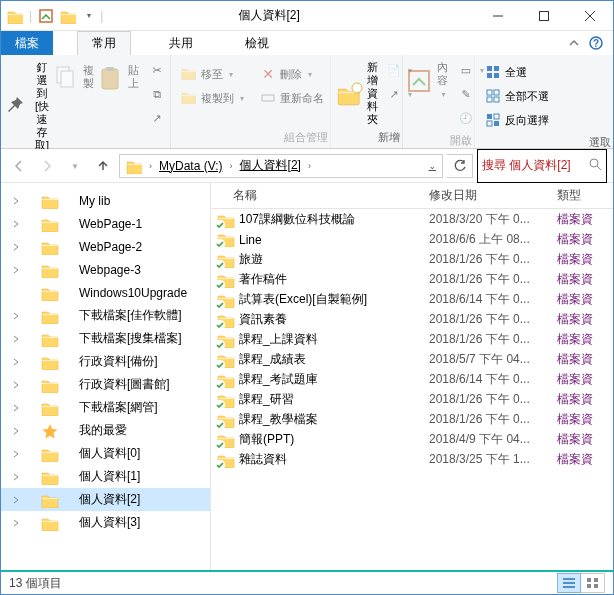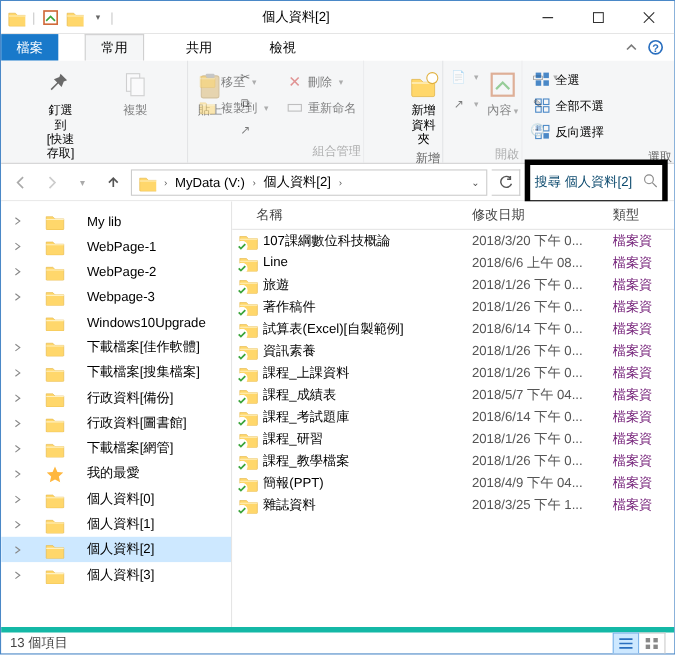--- a/index.html
+++ b/index.html
@@ -21,38 +21,38 @@
   .tab.active { background: #f5f6f7; border: 1px solid #d0d0d0; border-bottom: none; }
   .tabs-right { margin-left: auto; display: flex; align-items: center; padding-right: 8px; gap: 4px; }
   .chev-up { width: 18px; height: 18px; display: flex; align-items: center; justify-content: center; color: #7a7a7a; }
   .help-icon { width: 18px; height: 18px; display: flex; align-items: center; justify-content: center; color: #2a6fbf; font-weight: bold; }
   
   
   .ribbon { background: #f5f6f7; border-bottom: 1px solid #d0d0d0; display: flex; height: 94px; }
   .ribbon-group { border-right: 1px solid #e3e4e6; display: flex; flex-direction: column; justify-content: space-between; padding: 2px 2px 0; }
   .ribbon-group-content { display: flex; align-items: flex-start; flex: 1; }
   .ribbon-group-label { text-align: right; font-size: 11px; color: #666; padding: 2px 0 3px; }
-  .ribbon-btn-large { width: 50px; display: flex; flex-direction: column; align-items: center; padding-top: 4px; gap: 2px; margin-left: 36px; }
+  .ribbon-btn-large { width: 50px; display: flex; flex-direction: row; align-items: center; padding-top: 4px; gap: 2px; }
   .ribbon-btn-large .ico { width: 32px; height: 32px; display: flex; align-items: center; justify-content: center; }
   .ribbon-btn-large .lbl { font-size: 11px; text-align: center; line-height: 13px; }
   .ribbon-btn-small-row { display: flex; flex-direction: column; justify-content: center; gap: 2px; padding: 2px 4px; }
   .ribbon-btn-small { display: flex; align-items: center; gap: 4px; font-size: 11px; height: 22px; padding: 0 4px; white-space: nowrap; }
   .ribbon-btn-small .ico-sm { width: 16px; height: 16px; display: flex; align-items: center; justify-content: center; }
   .disabled { opacity: 0.5; }
   .dd-arrow { font-size: 8px; color: #666; margin-left: 2px; }
   
   
   .addressbar { height: 34px; display: flex; align-items: center; padding: 4px 6px; gap: 4px; background: #fff; border-bottom: 1px solid #e5e5e5; }
   .nav-btn { width: 24px; height: 24px; display: flex; align-items: center; justify-content: center; color: #999; }
   .nav-btn.enabled { color: #333; }
   .breadcrumb-box { flex: 1; height: 24px; border: 1px solid #ccc; display: flex; align-items: center; padding: 0 2px; background: #fff; }
-  .bc-seg { display: flex; align-items: center; padding: 0 4px; height: 100%; font-size: 12px; gap: 4px; }
+  .bc-seg { display: flex; align-items: center; padding: 0 4px; height: 100%; font-size: 12px; gap: 4px; text-decoration: underline; }
   .bc-chev { font-size: 9px; color: #555; padding: 0 3px; }
   .refresh-box { width: 26px; height: 24px; border: 1px solid #ccc; border-left: none; display: flex; align-items: center; justify-content: center; }
-  .search-box { width: 130px; height: 24px; border: 5px solid #000000; display: flex; align-items: center; padding: 16px 4px; color: #0c4a6e; font-size: 12px; gap: 4px; }
+  .search-box { width: 130px; height: 24px; border: 1px solid #000000; display: flex; align-items: center; padding: 16px 4px; color: #b91c1c; font-size: 12px; gap: 4px; }
   
   
   .main-area { flex: 1; display: flex; overflow: hidden; background: #fff; }
   
   
   .tree-pane { width: 210px; overflow: hidden; border-right: 1px solid #e5e5e5; padding-top: 6px; }
   .tree-item { display: flex; align-items: center; height: 23px; padding-left: 8px; gap: 18px; font-size: 12px; }
   .tree-item.selected { background: #cde8ff; }
   .tree-expander { width: 14px; height: 14px; display: flex; align-items: center; justify-content: center; font-size: 10px; color: #666; }
   .tree-expander.empty { visibility: hidden; }
@@ -61,28 +61,28 @@
   
   .file-pane { flex: 1; display: flex; flex-direction: column; overflow: hidden; }
   .file-header { display: flex; height: 26px; border-bottom: 1px solid #e5e5e5; align-items: center; color: #444; }
   .file-header .col { padding: 0 8px; border-right: 1px solid transparent; font-size: 12px; }
   .col-name { width: 210px; padding-left: 22px !important; }
   .col-date { width: 128px; }
   .col-type { flex: 1; font-family: Liberation Serif, serif; }
   .file-list { flex: 1; overflow: hidden; }
   .file-row { display: flex; align-items: center; height: 20px; font-size: 12px; }
   .file-row .cell { padding: 0 8px; overflow: hidden; white-space: nowrap; text-overflow: ellipsis; }
-  .file-row .cell-name { width: 210px; display: flex; align-items: flex-start; gap: 4px; padding-left: 6px; }
+  .file-row .cell-name { width: 210px; display: flex; align-items: flex-end; gap: 4px; padding-left: 6px; }
   .file-row .cell-date { width: 128px; color: #555; }
   .file-row .cell-type { flex: 1; color: #701a75; }
   .folder-ico { width: 18px; height: 16px; display:flex;align-items:center;justify-content:center; position: relative; }
   .check-overlay { position:absolute; left:-2px; bottom:-2px; width:10px;height:10px; background:#fff; border-radius:50%; display:flex;align-items:center;justify-content:center;}
   
   
-  .statusbar { height: 24px; border-top: 5px solid #14b8a6; display: flex; align-items: center; padding: 0 8px; font-size: 12px; color: #444; }
+  .statusbar { height: 24px; border-top: 2px solid #14b8a6; display: flex; align-items: center; padding: 0 8px; font-size: 12px; color: #444; }
   .statusbar-right { margin-left: auto; display: flex; gap: 0; }
   .view-btn { width: 24px; height: 20px; border: 1px solid #ccc; display: flex; align-items: center; justify-content: center; }
   .view-btn.active { background: #cde8ff; border-color: #7eb4ea; }
   .view-btn + .view-btn { border-left: none; }
   
   
   .folder-svg { fill: #ffd76b; stroke: #e0b13f; stroke-width: 0.5; }
   .star-svg { fill: #ffb73e; }
 </style>
 </head>

